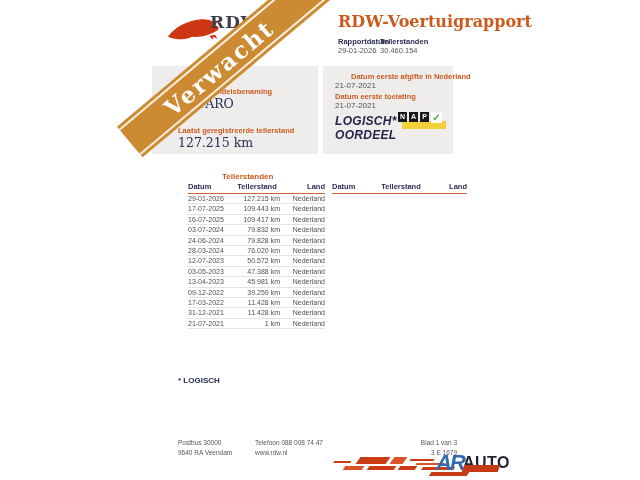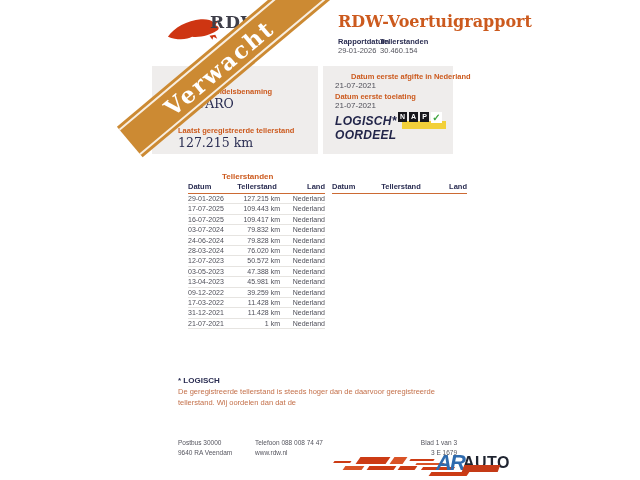--- a/index.html
+++ b/index.html
@@ -225,21 +225,20 @@
     <div class="t-head">
       <span class="c0">Datum</span>
       <span class="c1">Tellerstand</span>
       <span class="c2">Land</span>
     </div>
   </div>
 
   <div class="note">
     <div class="note-title">* LOGISCH</div>
     <div class="note-body">
-      <div>De geregistreerde tellerstand is steeds hoger dan de daarvoor geregistreerde tellerstand. Wij oordelen dan dat de</div>
     </div>
   </div>
 
   <div class="foot f1">
     <div>Postbus 30000</div>
     <div>9640 RA Veendam</div>
   </div>
   <div class="foot f2">
     <div>Telefoon 088 008 74 47</div>
     <div>www.rdw.nl</div>

